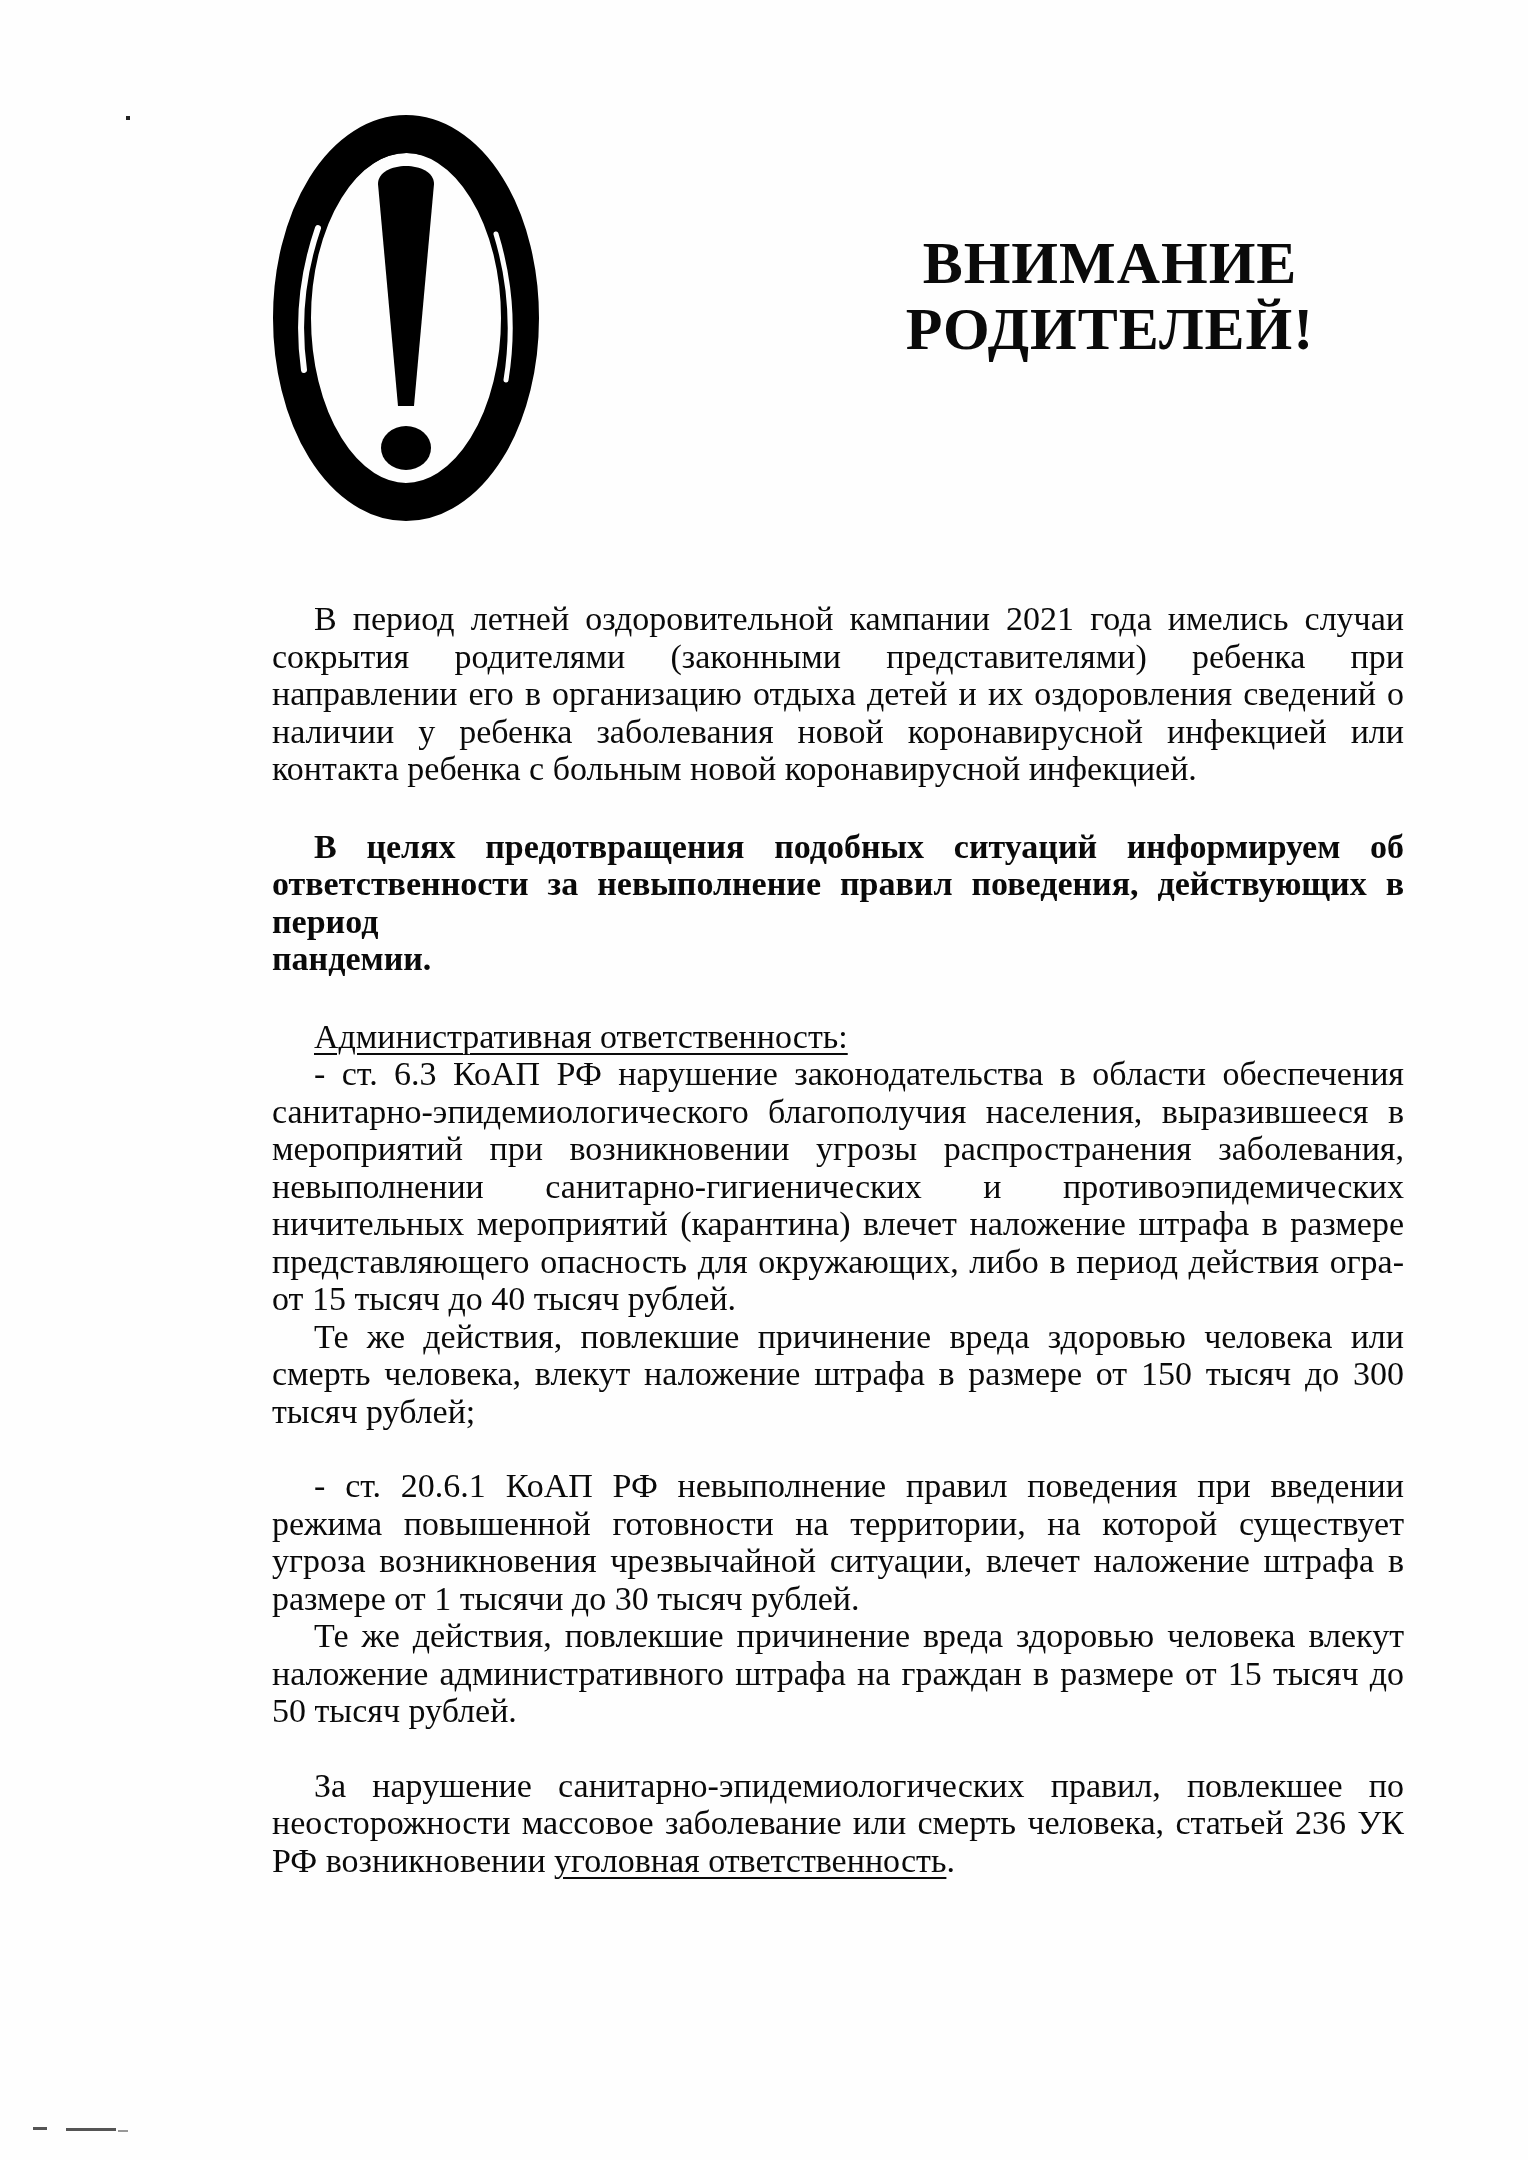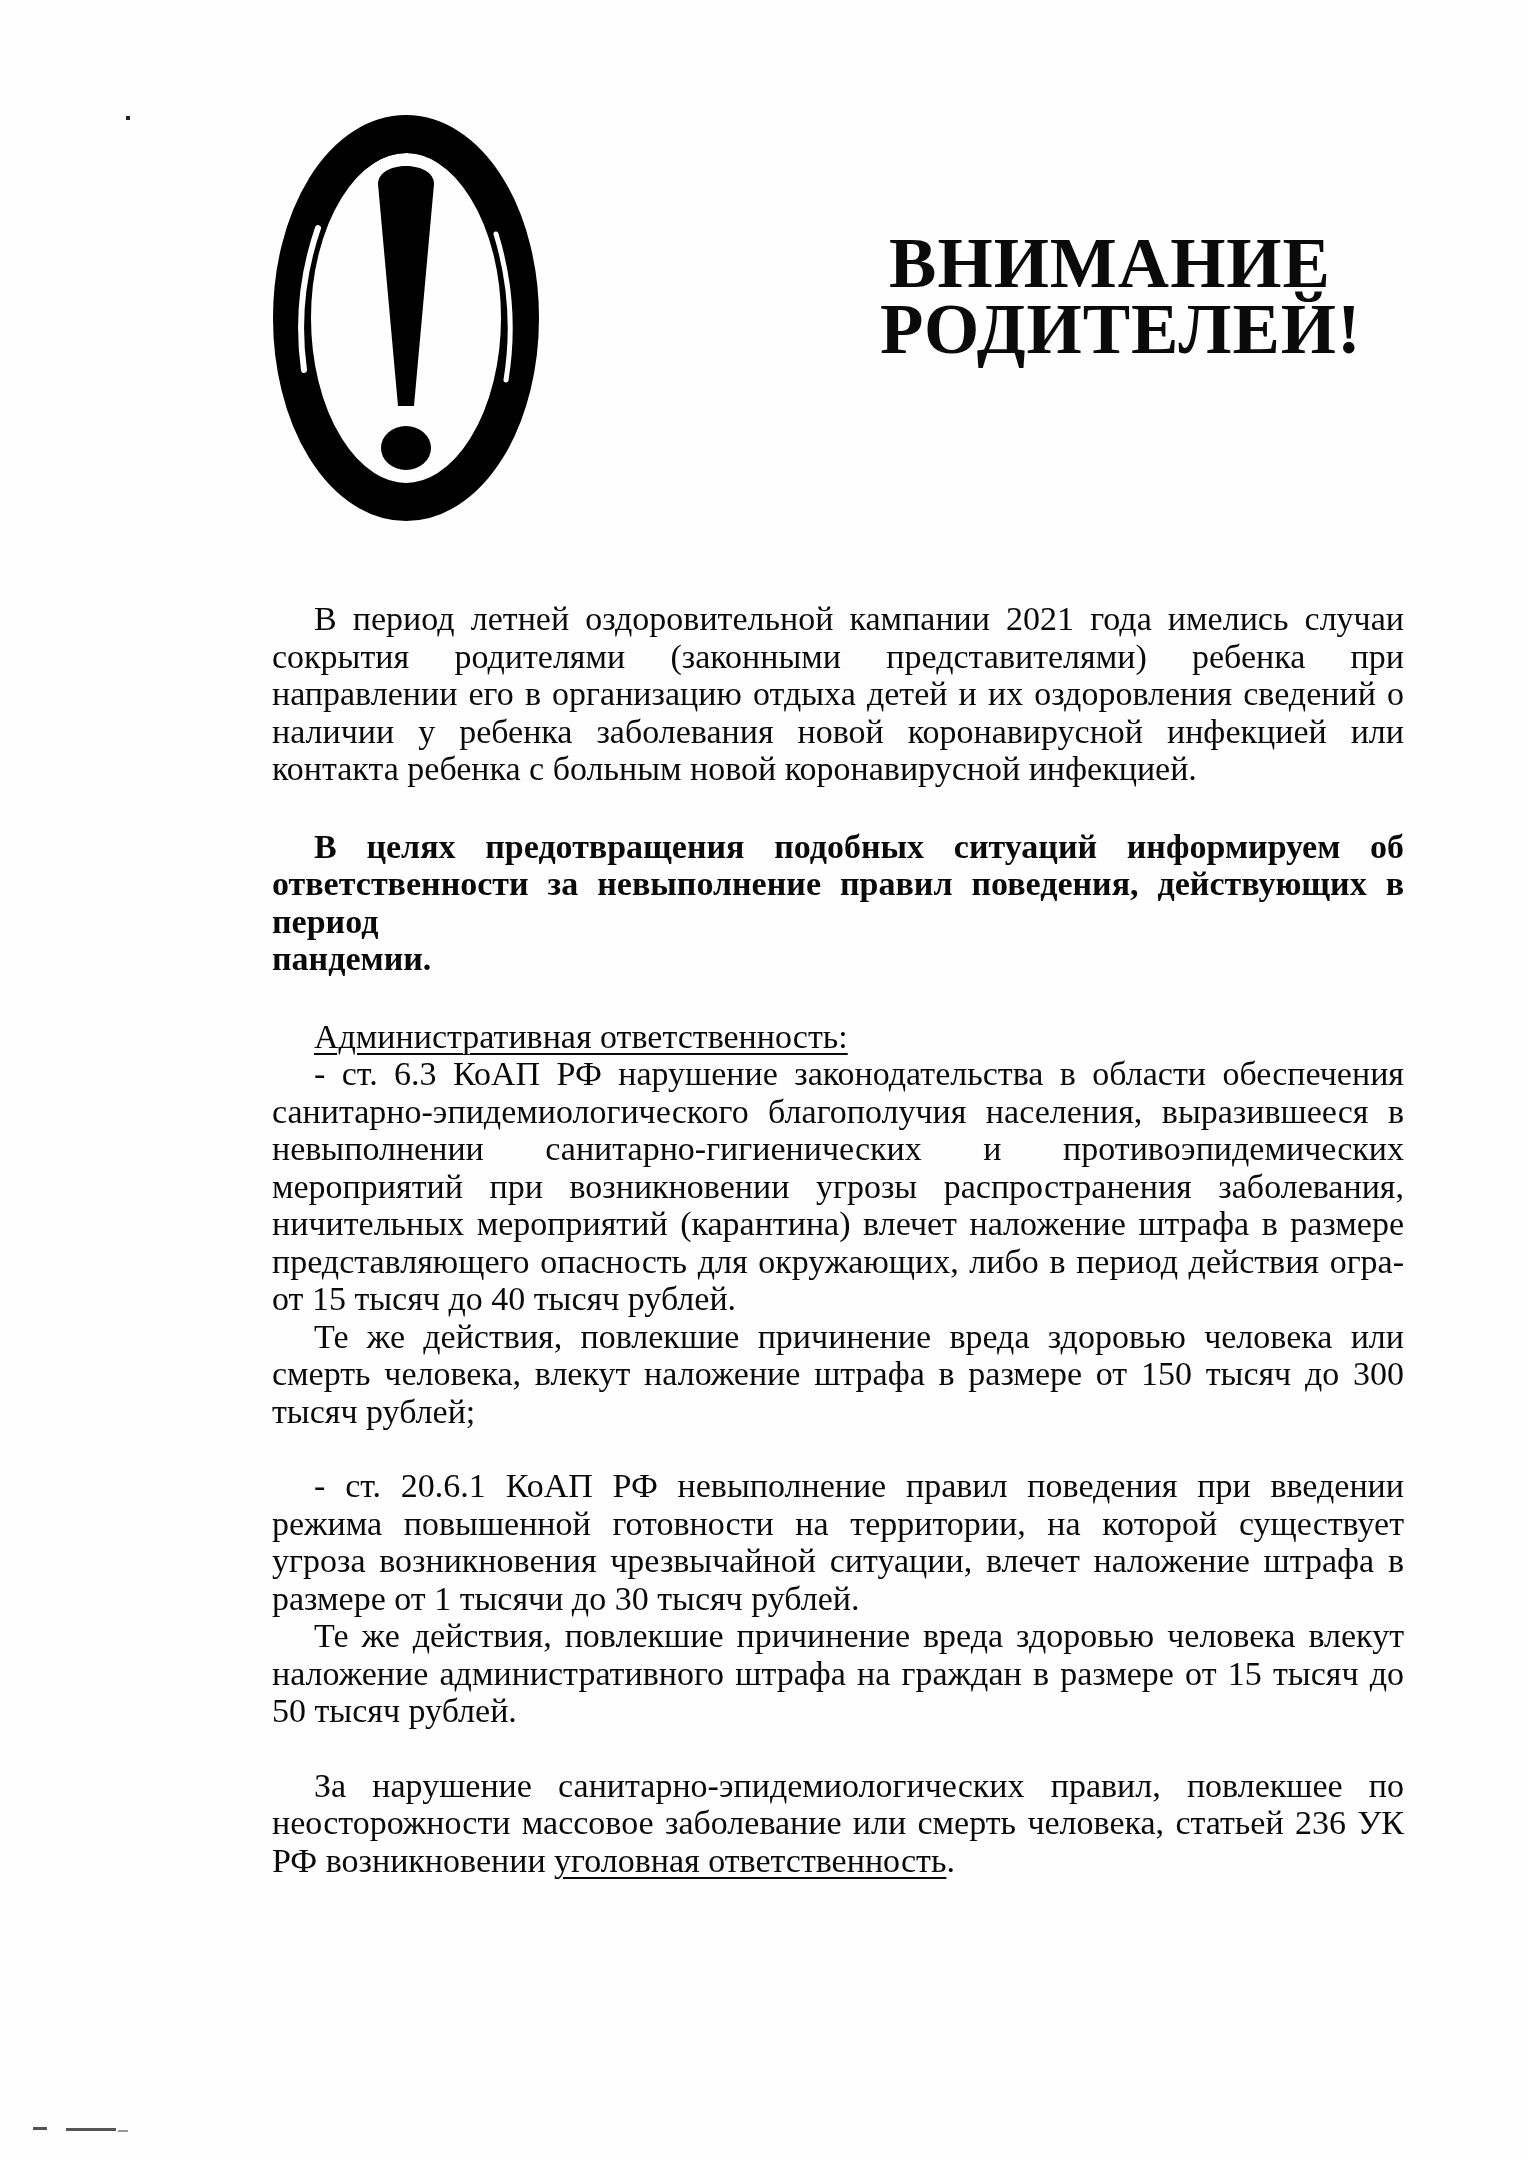--- a/index.html
+++ b/index.html
@@ -18,21 +18,21 @@
     left: 266px; top: 108px;
     width: 280px; height: 424px;
   }
 
   
   .doc-title {
     position: absolute;
     left: 880px; top: 230px;
     width: 460px;
     text-align: center;
-    font-size: 71px;
+    font-size: 60px;
     line-height: 66px;
     font-weight: bold;
     letter-spacing: 1px;
     white-space: nowrap;
   }
 
   
   .textblock {
     position: absolute;
     left: 272px; top: 600px;
@@ -95,22 +95,22 @@
 
   <div class="para heading-block">
     <div class="ln ind">
       <span class="u">Административная ответственность:</span>
     </div>
   </div>
 
   <div class="para p3">
     <div class="ln ind">- ст. 6.3 КоАП РФ нарушение законодательства в области обеспечения</div>
     <div class="ln">санитарно-эпидемиологического благополучия населения, выразившееся в</div>
+    <div class="ln">мероприятий при возникновении угрозы распространения заболевания,</div>
     <div class="ln">невыполнении санитарно-гигиенических и противоэпидемических</div>
-    <div class="ln">мероприятий при возникновении угрозы распространения заболевания,</div>
     <div class="ln">ничительных мероприятий (карантина) влечет наложение штрафа в размере</div>
     <div class="ln">представляющего опасность для окружающих, либо в период действия огра-</div>
     <div class="ln last">от 15 тысяч до 40 тысяч рублей.</div>
   </div>
 
   <div class="para p4">
     <div class="ln ind">Те же действия, повлекшие причинение вреда здоровью человека или</div>
     <div class="ln">смерть человека, влекут наложение штрафа в размере от 150 тысяч до 300</div>
     <div class="ln last">тысяч рублей;</div>
   </div>

